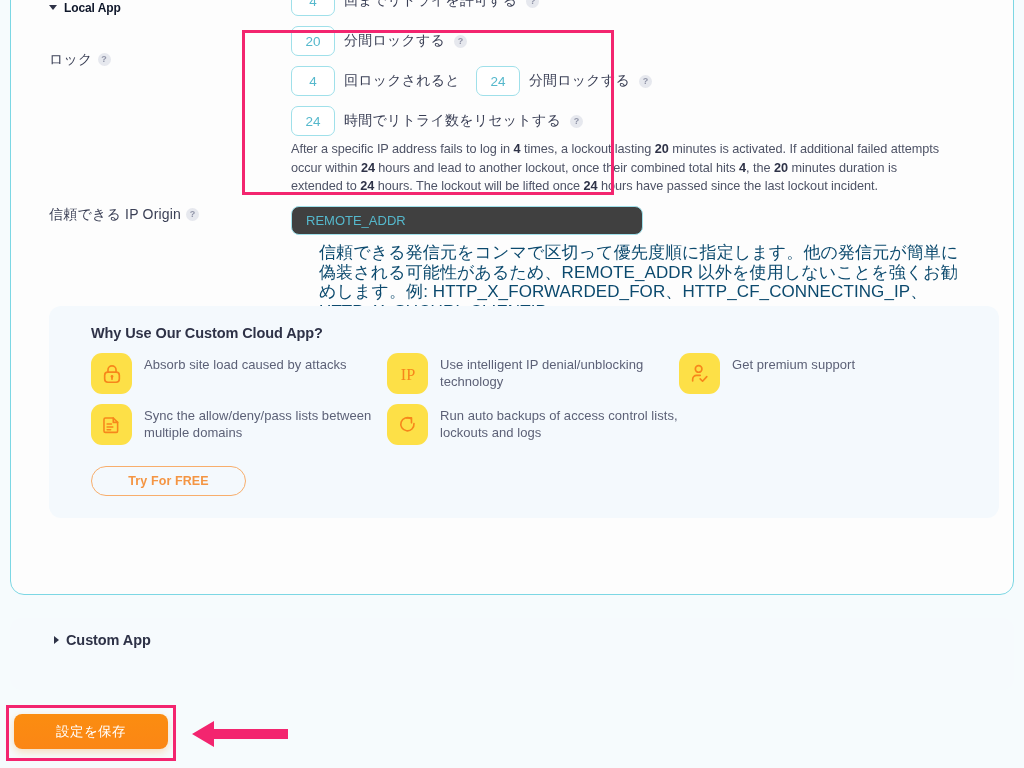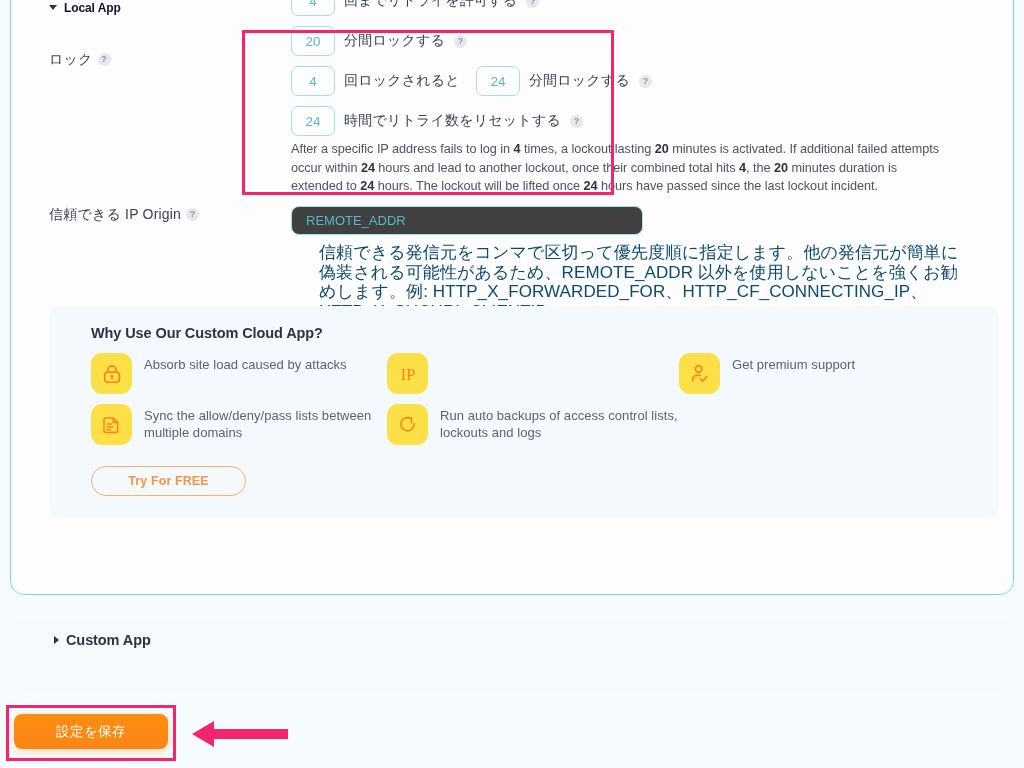--- a/index.html
+++ b/index.html
@@ -354,20 +354,21 @@
         </span>
         <span class="benefit-text">Absorb site load caused by attacks</span>
       </div>
 
       <div class="benefit">
         <span class="benefit-icon">
           <svg width="26" height="22" viewBox="0 0 32 24">
             <text x="16" y="19" text-anchor="middle" font-family="Liberation Serif, serif" font-size="20" fill="#f7861b">IP</text>
           </svg>
         </span>
+        <span class="benefit-text">Use intelligent IP denial/unblocking technology</span>
       </div>
 
       <div class="benefit">
         <span class="benefit-icon">
           <svg width="22" height="22" viewBox="0 0 24 24" fill="none" stroke="#f7861b" stroke-width="1.8" stroke-linecap="round" stroke-linejoin="round">
             <circle cx="10.5" cy="6.5" r="3.6"></circle>
             <path d="M4 19.5v-1.8A4.2 4.2 0 0 1 8.2 13.5h4"></path>
             <path d="M12.2 17.3l2.6 2.6 4.6-5"></path>
           </svg>
         </span>

